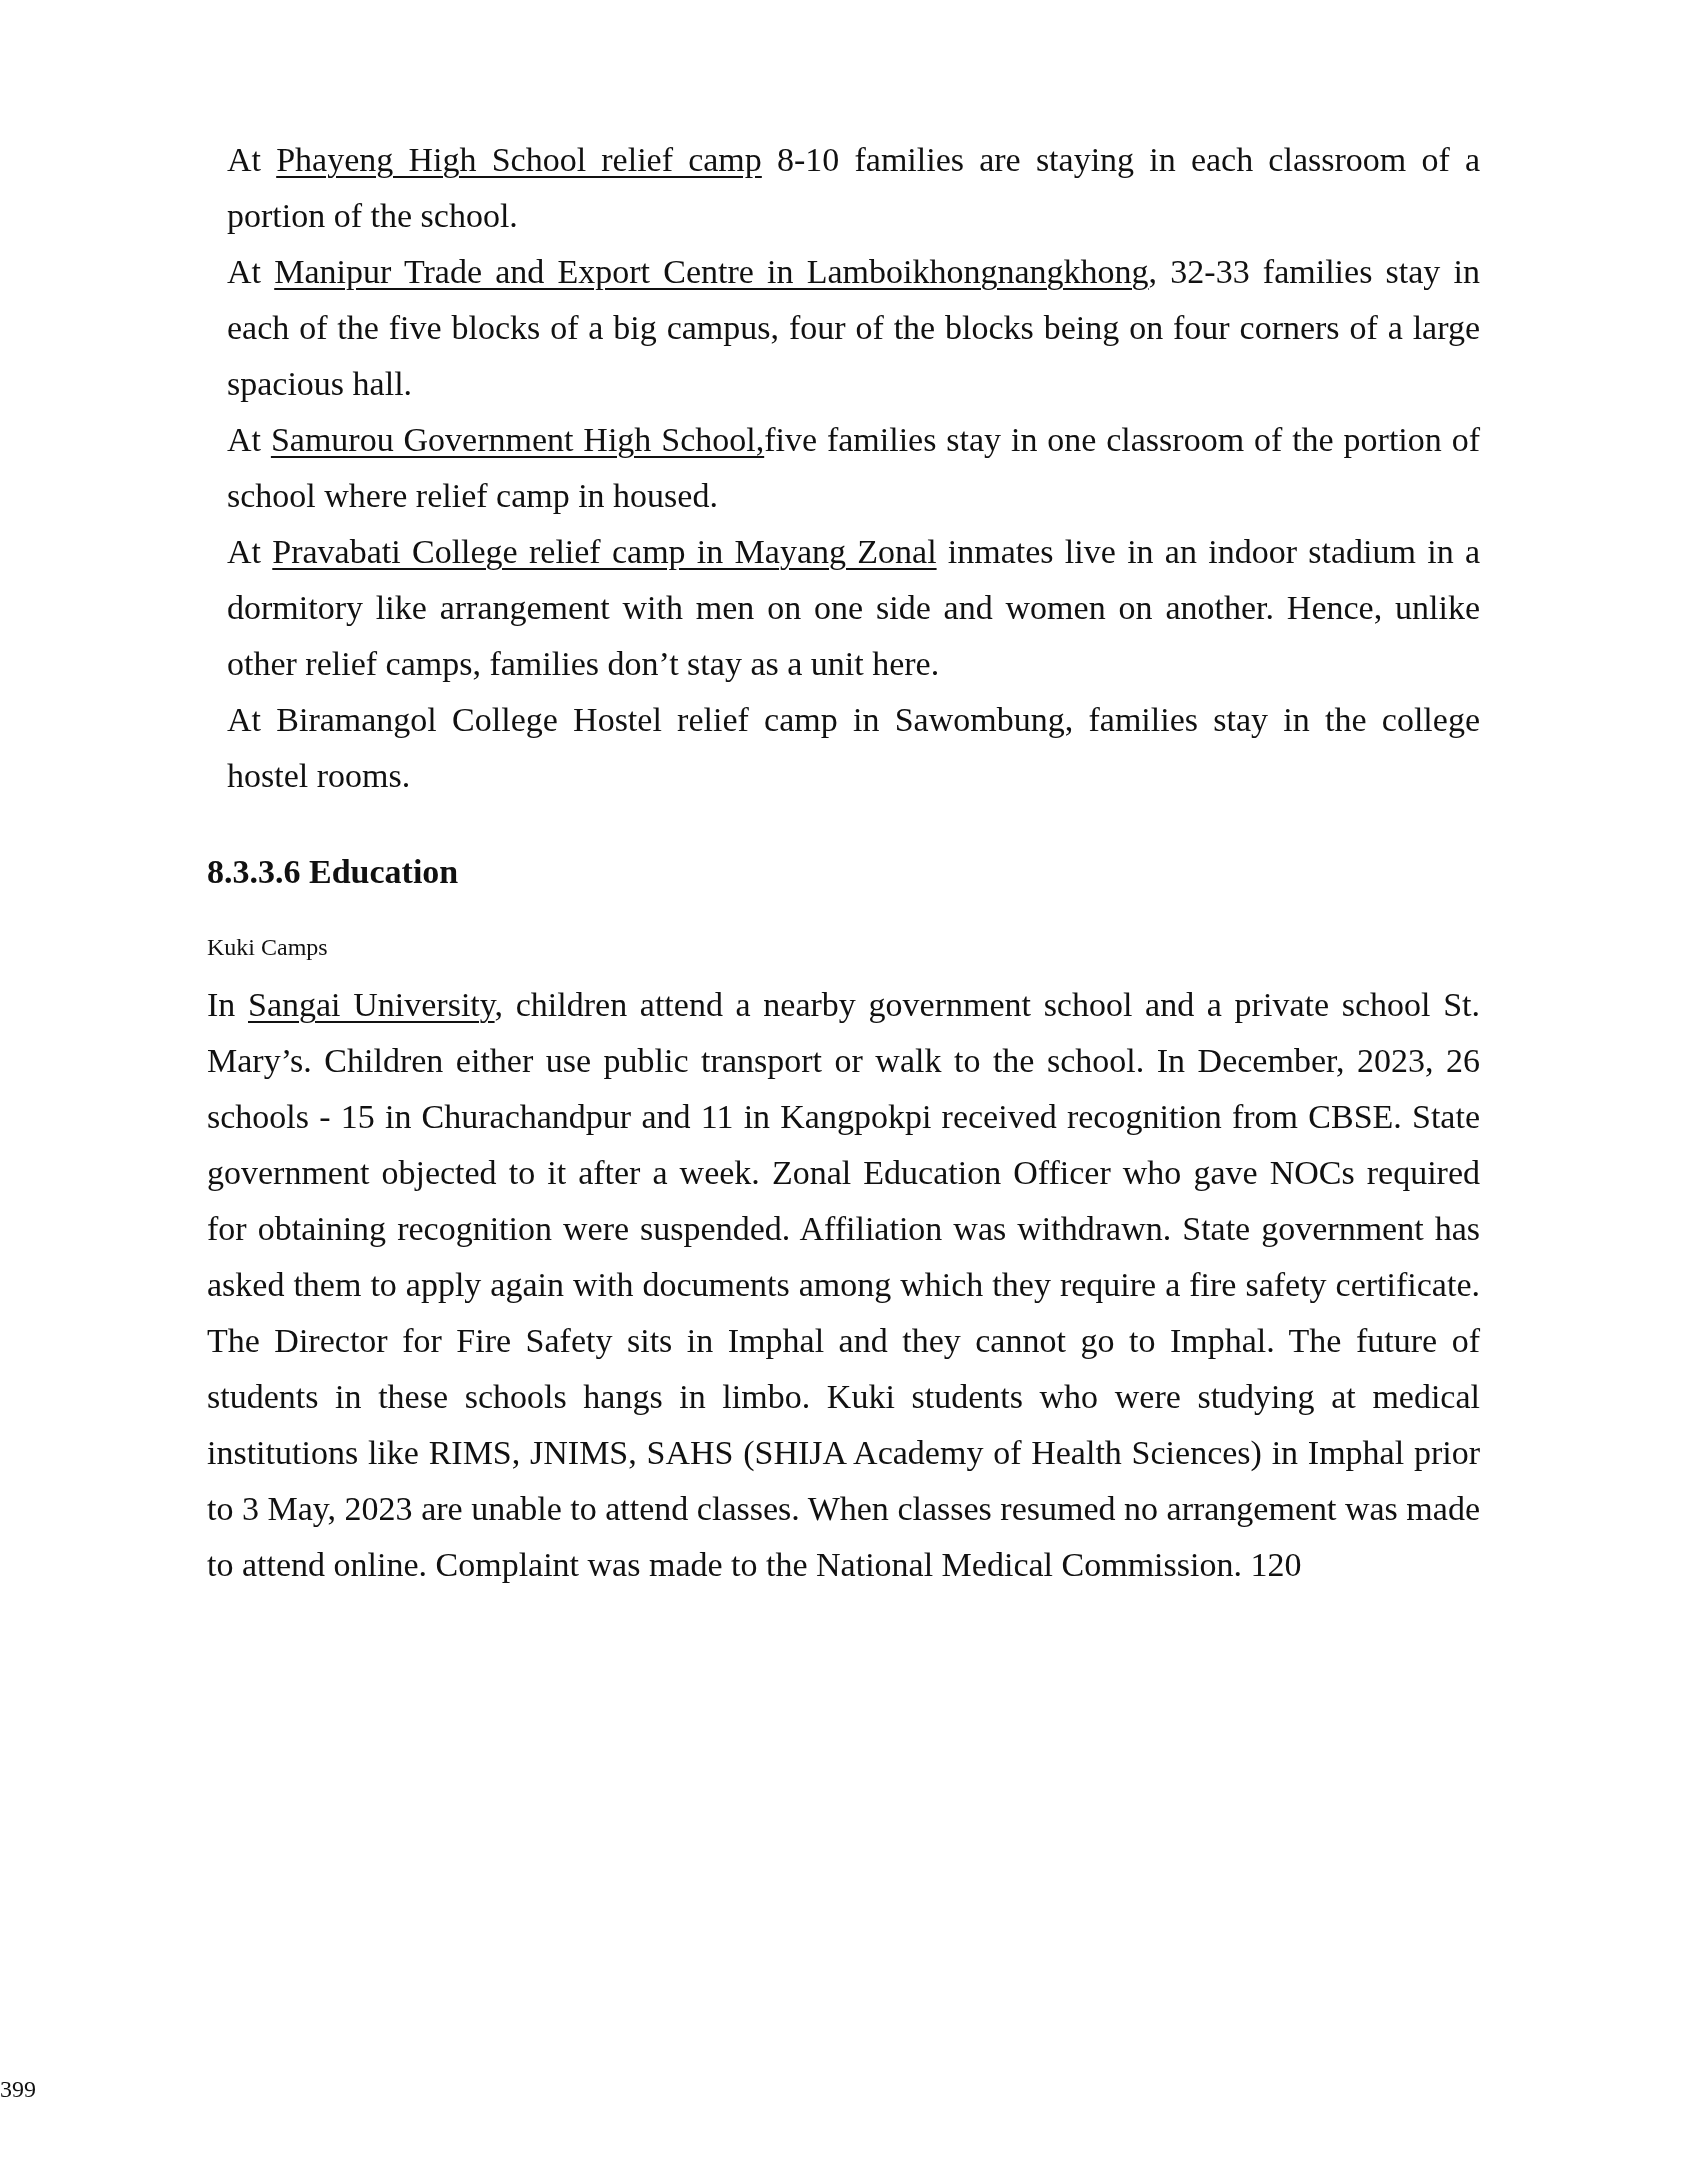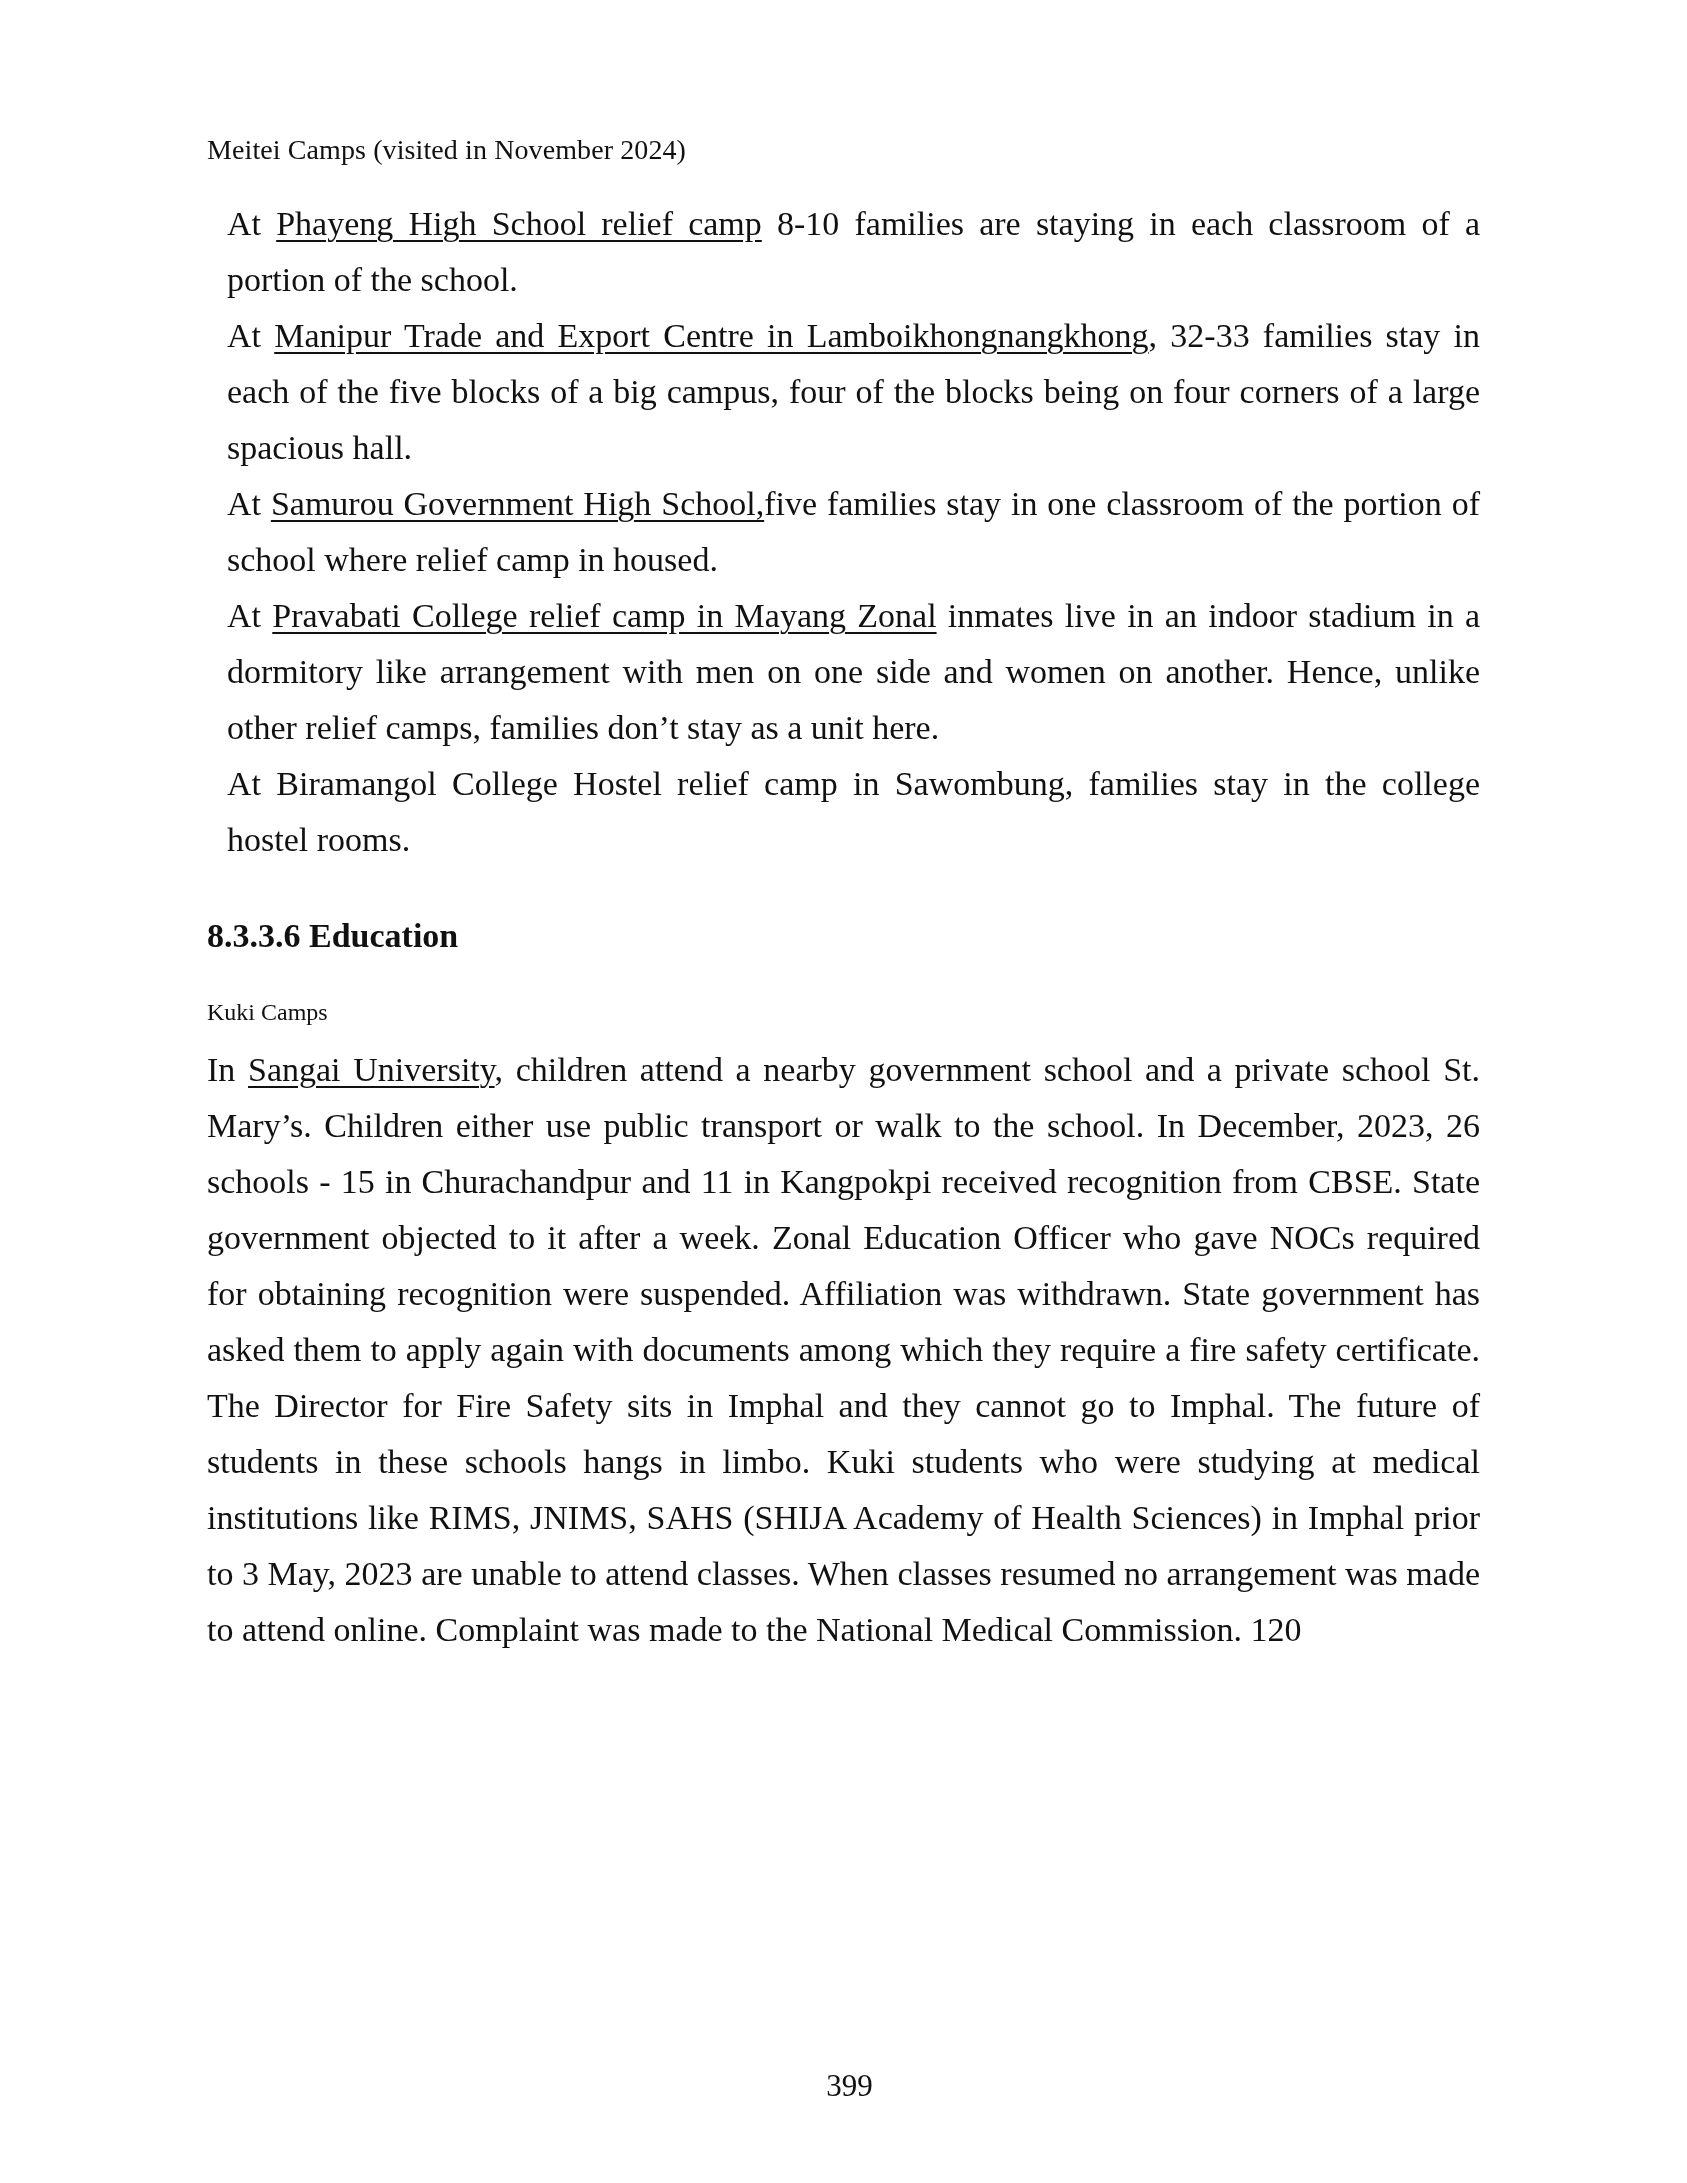--- a/index.html
+++ b/index.html
@@ -67,35 +67,33 @@
 
   .subhead {
     font-size: 24px;
     line-height: 1.3;
     margin: 0 0 14px 0;
     text-align: left;
   }
 
   .page-number {
     position: absolute;
-    left: 12px;
+    left: 0;
     right: 0;
     bottom: 79px;
-    text-align: center;
-    font-size: 31px;
+    font-size: 24px;
     line-height: 1.2;
   }
 </style>
 </head>
 <body>
 
 <div class="page">
   <div class="content">
 
-    <div class="camp-label">Meitei Camps (visited in November 2024)</div>
 
     <p class="para block"><span>At </span><span class="u">Phayeng High School relief camp</span><span> 8-10 families are staying in each classroom of a portion of the school.</span></p>
 
     <p class="para block"><span>At </span><span class="u">Manipur Trade and Export Centre in Lamboikhongnangkhong</span><span>, 32-33 families stay in each of the five blocks of a big campus, four of the blocks being on four corners of a large spacious hall.</span></p>
 
     <p class="para block"><span>At </span><span class="u">Samurou Government High School,</span><span>five families stay in one classroom of the portion of school where relief camp in housed.</span></p>
 
     <p class="para block"><span>At </span><span class="u">Pravabati College relief camp in Mayang Zonal</span><span> inmates live in an indoor stadium in a dormitory like arrangement with men on one side and women on another. Hence, unlike other relief camps, families don’t stay as a unit here.</span></p>
 
     <p class="para block"><span>At Biramangol College Hostel relief camp in Sawombung, families stay in the college hostel rooms.</span></p>

